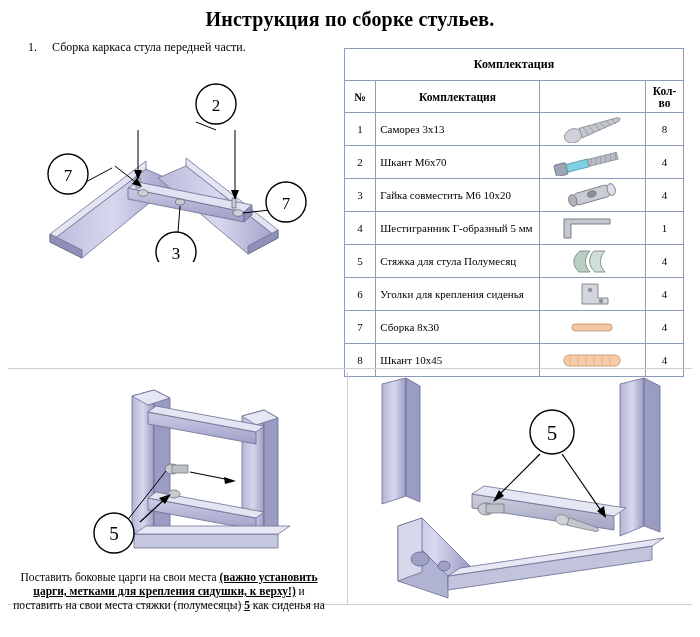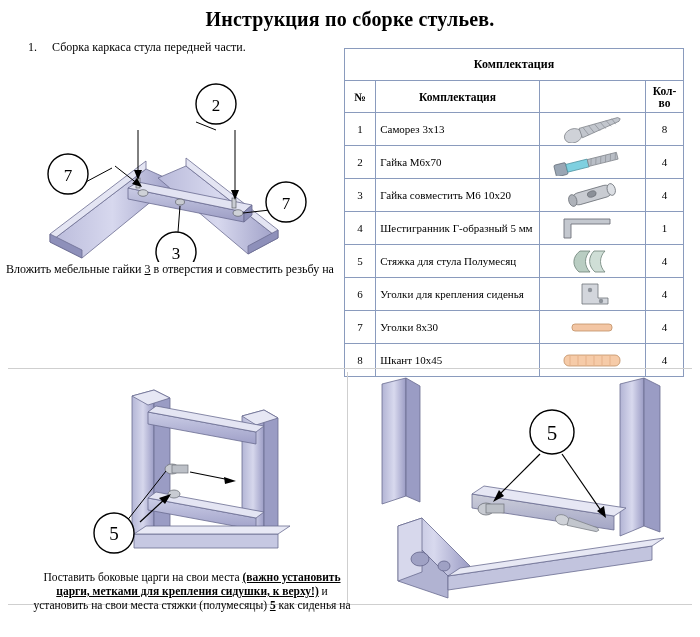--- a/index.html
+++ b/index.html
@@ -110,21 +110,21 @@
   }
   .fig3 {
     position: absolute;
     left: 352px;
     top: 376px;
     width: 340px;
     height: 228px;
   }
   .caption2 {
     position: absolute;
-    left: 27px;
+    left: 4px;
     top: 570px;
     width: 330px;
     font-size: 11.5px;
     line-height: 14px;
     text-align: center;
   }
   .divider-v {
     position: absolute;
     left: 347px;
     top: 372px;
@@ -235,21 +235,20 @@
           <text class="callout-label" x="266" y="147" text-anchor="middle" font-size="19" font-family="Liberation Serif, serif">7</text>
         </g>
         <g>
           <circle cx="156" cy="190" r="20" fill="#fff" stroke="#000" stroke-width="1.4"></circle>
           <text class="callout-label" x="156" y="197" text-anchor="middle" font-size="19" font-family="Liberation Serif, serif">3</text>
         </g>
       </svg>
     </div>
 
     <div class="caption1">
-      <div>Вложить мебельные гайки <span class="u">3</span> в отверстия и совместить резьбу на</div>
     </div>
   </div>
 
   <div class="table-wrap">
     <table class="parts">
       <tbody>
         <tr>
           <td class="parts-title" colspan="4">Комплектация</td>
         </tr>
         <tr class="hdr">
@@ -276,21 +275,21 @@
                     <path d="M68,11 L70,17.6"></path>
                 </g>
               </g>
             </svg>
           </td>
           <td class="col-qty">8</td>
         </tr>
 
         <tr>
           <td class="col-no">2</td>
-          <td class="col-name">Гайка  М6х70</td>
+          <td class="col-name">Шкант  М6х70</td>
           <td class="col-img cell-img">
             <svg width="92" height="28" viewBox="0 0 92 28">
               <g transform="rotate(-14 46 14)">
                 <rect x="8" y="8" width="12" height="12" rx="1.5" fill="#9aa6b4" stroke="#5d6773" stroke-width="0.7"></rect>
                 <rect x="20" y="10" width="22" height="8" fill="#7fd0e0" stroke="#4b8f9c" stroke-width="0.7"></rect>
                 <rect x="42" y="10.5" width="30" height="7" fill="#b9bec6" stroke="#7b7f86" stroke-width="0.7"></rect>
                 <g stroke="#8e9299" stroke-width="0.7">
                   <path d="M46,10.5 L44,17.5"></path>
                     <path d="M51,10.5 L49,17.5"></path>
                   <path d="M56,10.5 L54,17.5"></path>
@@ -351,21 +350,21 @@
               <path d="M36,4 L52,4 L52,18 L62,18 L62,24 L36,24 Z" fill="#d3d6dc" stroke="#6f737a" stroke-width="0.8"></path>
               <circle cx="44" cy="10" r="2.2" fill="#8f949b"></circle>
               <circle cx="55" cy="21" r="2.2" fill="#8f949b"></circle>
             </svg>
           </td>
           <td class="col-qty">4</td>
         </tr>
 
         <tr>
           <td class="col-no">7</td>
-          <td class="col-name">Уголки 8х30</td>
+          <td class="col-name">Сборка 8х30</td>
           <td class="col-img cell-img">
             <svg width="92" height="28" viewBox="0 0 92 28">
               <rect x="26" y="11" width="40" height="7" rx="3" fill="#f3c6a4" stroke="#c08f64" stroke-width="0.8"></rect>
             </svg>
           </td>
           <td class="col-qty">4</td>
         </tr>
 
         <tr>
           <td class="col-no">8</td>
@@ -518,16 +517,16 @@
       <g>
         <circle cx="200" cy="56" r="22" fill="#fff" stroke="#000" stroke-width="1.4"></circle>
         <text x="200" y="64" text-anchor="middle" font-size="21" font-family="Liberation Serif, serif">5</text>
       </g>
     </svg>
   </div>
 
   <div class="caption2">
     <div><span>Поставить боковые царги на свои места </span><span class="b u">(важно установить</span></div>
     <div><span class="b u">царги, метками для крепления сидушки, к верху!)</span><span> и</span></div>
-    <div><span>установить на свои места стяжки (полумесяцы) </span><span class="u b">5</span><span> как сиденья на</span></div>
+    <div><span>поставить на свои места стяжки (полумесяцы) </span><span class="u b">5</span><span> как сиденья на</span></div>
   </div>
 
 </div>
 
 </body></html>

